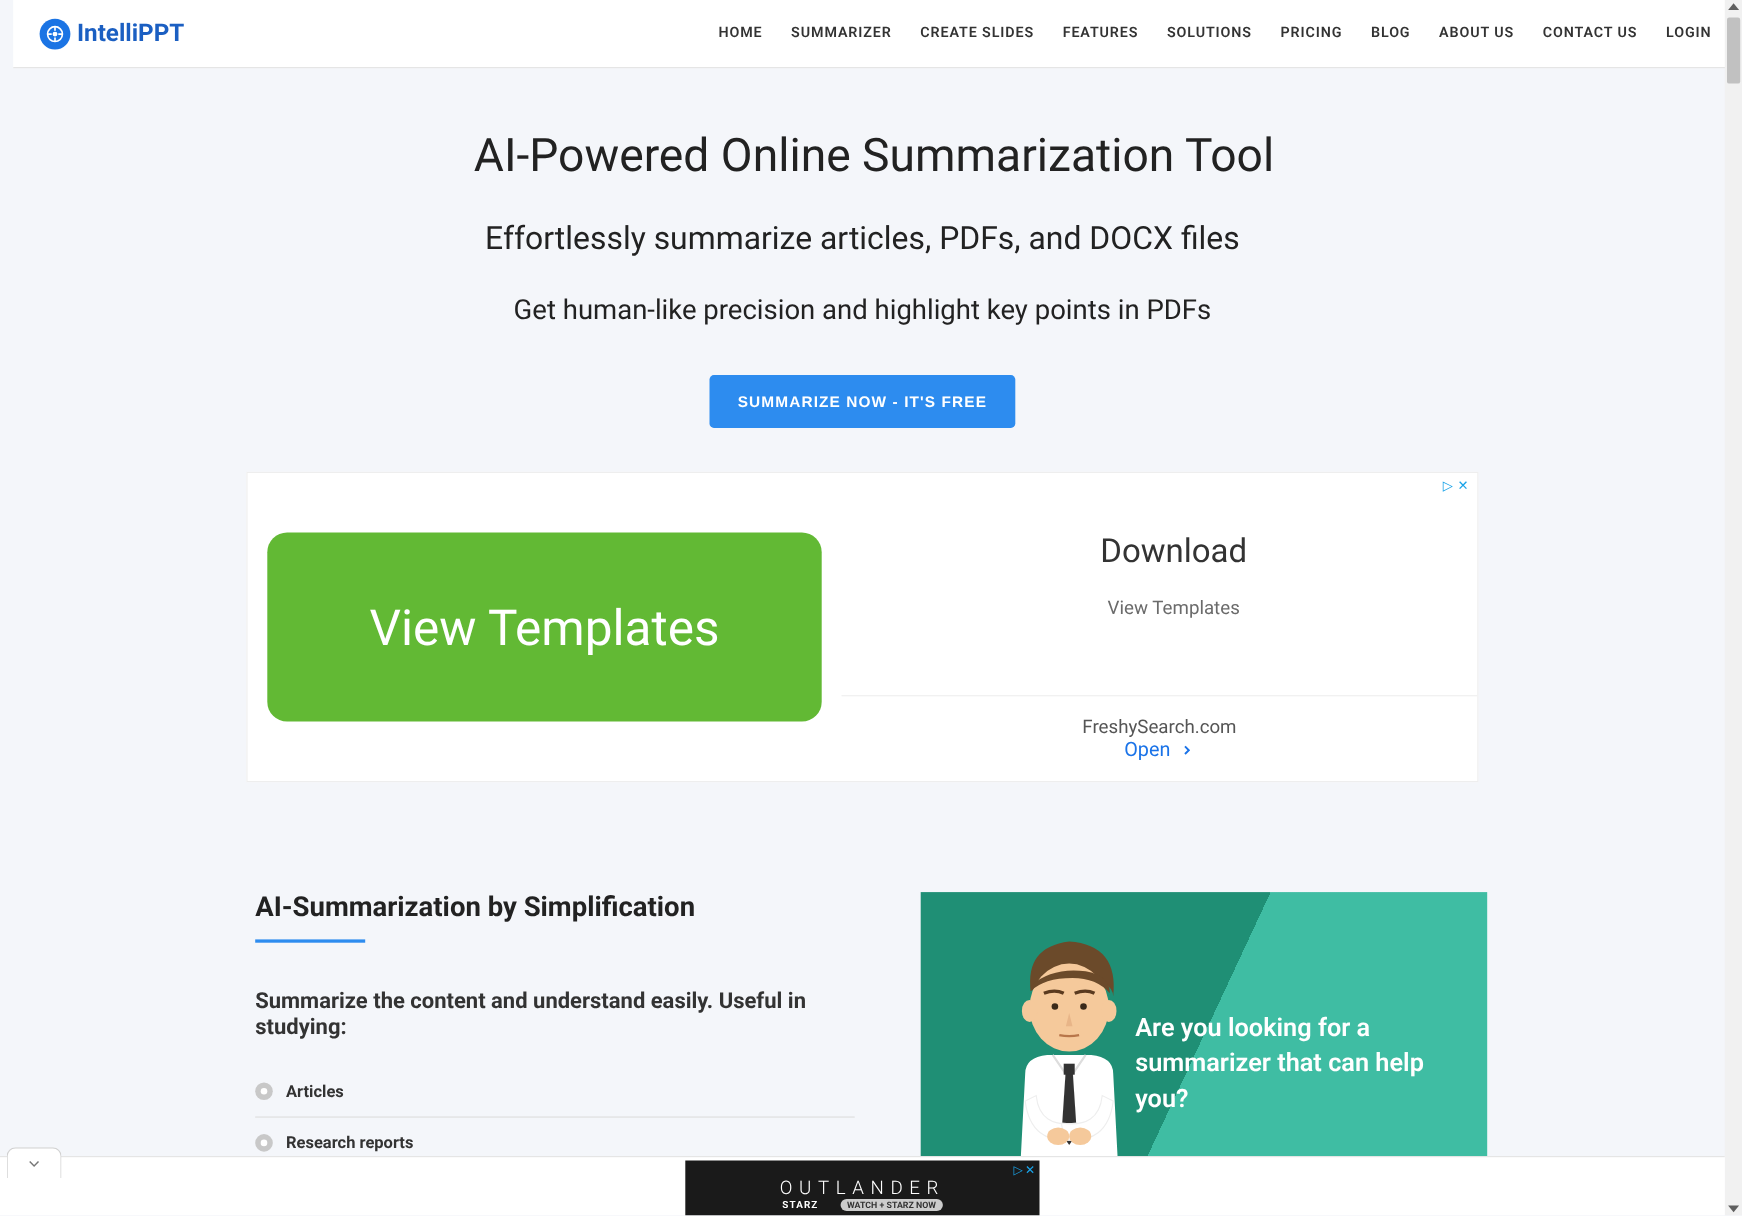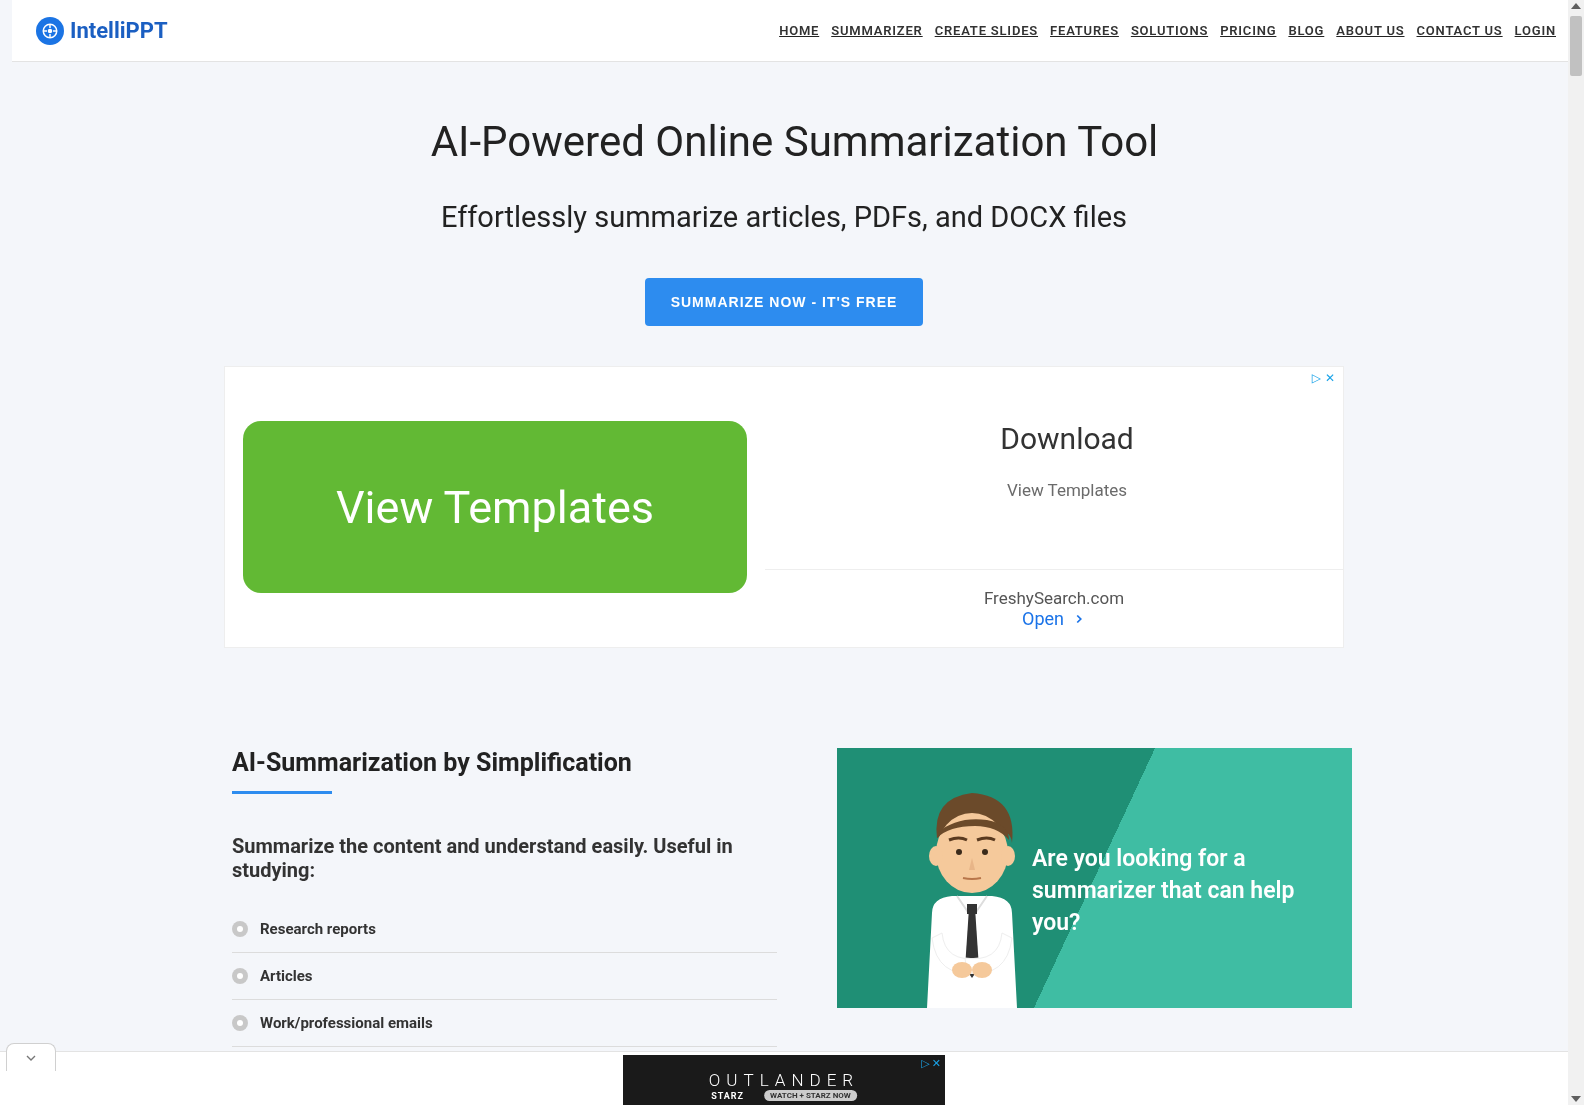--- a/index.html
+++ b/index.html
@@ -83,22 +83,21 @@
   font-size: 14px;
 }
 .logo-text {
   font-size: 22px;
   font-weight: 700;
   color: #1b5fc2;
 }
 .nav {
   margin-left: auto;
   display: flex;
-  gap: 12px;
-  text-decoration: underline;
+  gap: 26px;
 }
 .nav a {
   font-size: 13px;
   letter-spacing: 0.8px;
   color: #333;
   text-decoration: none;
   font-weight: 600;
   cursor: pointer;
 }
 
@@ -277,21 +276,21 @@
 }
 .person {
   width: 170px;
   height: 230px;
   margin-left: 50px;
   position: relative;
 }
 .promo-text {
   position: absolute;
   right: 30px;
-  top: 95px;
+  top: 108px;
   width: 290px;
   color: #fff;
   font-size: 23px;
   font-weight: 600;
   line-height: 1.4;
 }
 
 .bottom-bar {
   position: absolute;
   bottom: 0;
@@ -395,20 +394,21 @@
     <a>BLOG</a>
     <a>ABOUT US</a>
     <a>CONTACT US</a>
     <a>LOGIN</a>
   </nav>
 </div>
 
 <div class="hero">
   <h1>AI-Powered Online Summarization Tool</h1>
   <h2>Effortlessly summarize articles, PDFs, and DOCX files</h2>
+  <h3>Get human-like precision and highlight key points in PDFs</h3>
   <button class="cta-button">SUMMARIZE NOW - IT'S FREE</button>
 
   
   <div class="ad-container">
     <div class="ad-left">
       <div class="ad-green-btn">View Templates</div>
     </div>
     <div class="ad-right">
       <div class="ad-info">
         <span>▷</span>
@@ -429,25 +429,25 @@
   </div>
 </div>
 
 <div class="content">
   <div class="content-left">
     <div class="section-title">AI-Summarization by Simplification</div>
     <div class="underline"></div>
     <div class="section-intro">Summarize the content and understand easily. Useful in studying:</div>
     <div class="list-item">
       <span class="bullet"></span>
-      <span>Research reports</span>
+      <span>Articles</span>
     </div>
     <div class="list-item">
       <span class="bullet"></span>
-      <span>Articles</span>
+      <span>Research reports</span>
     </div>
     <div class="list-item">
       <span class="bullet"></span>
       <span>Work/professional emails</span>
     </div>
   </div>
   <div class="content-right">
     <div class="person">
       <svg viewBox="0 0 170 230" width="170" height="230">
 

